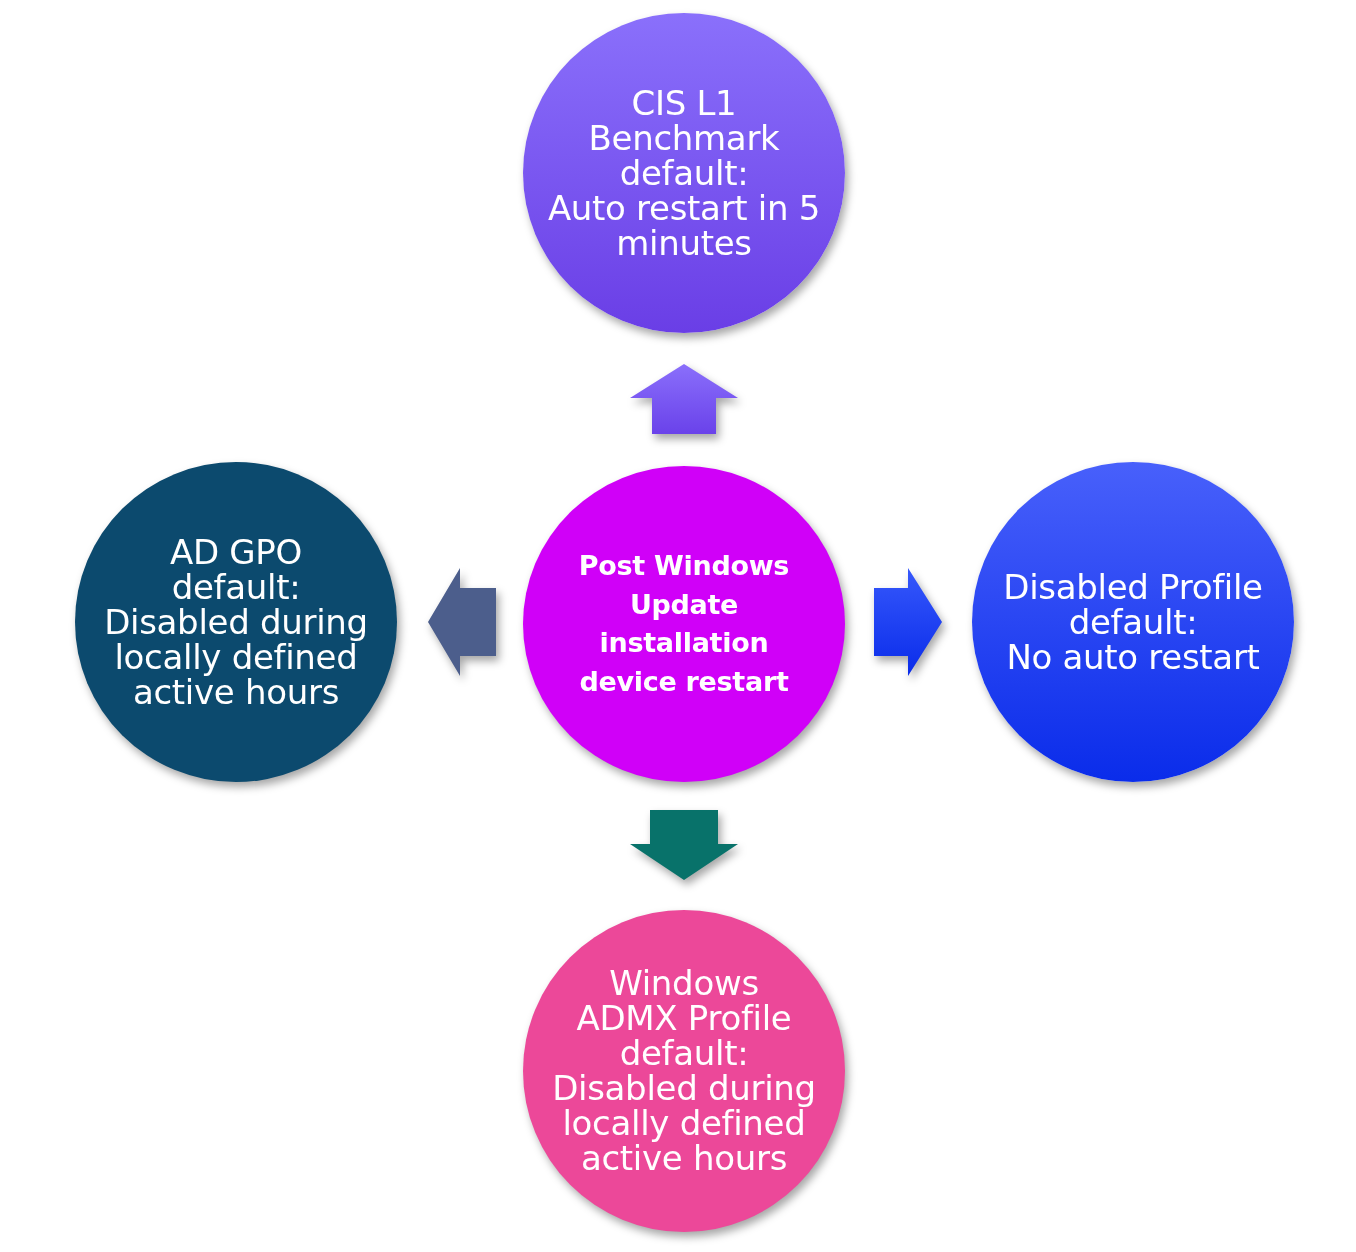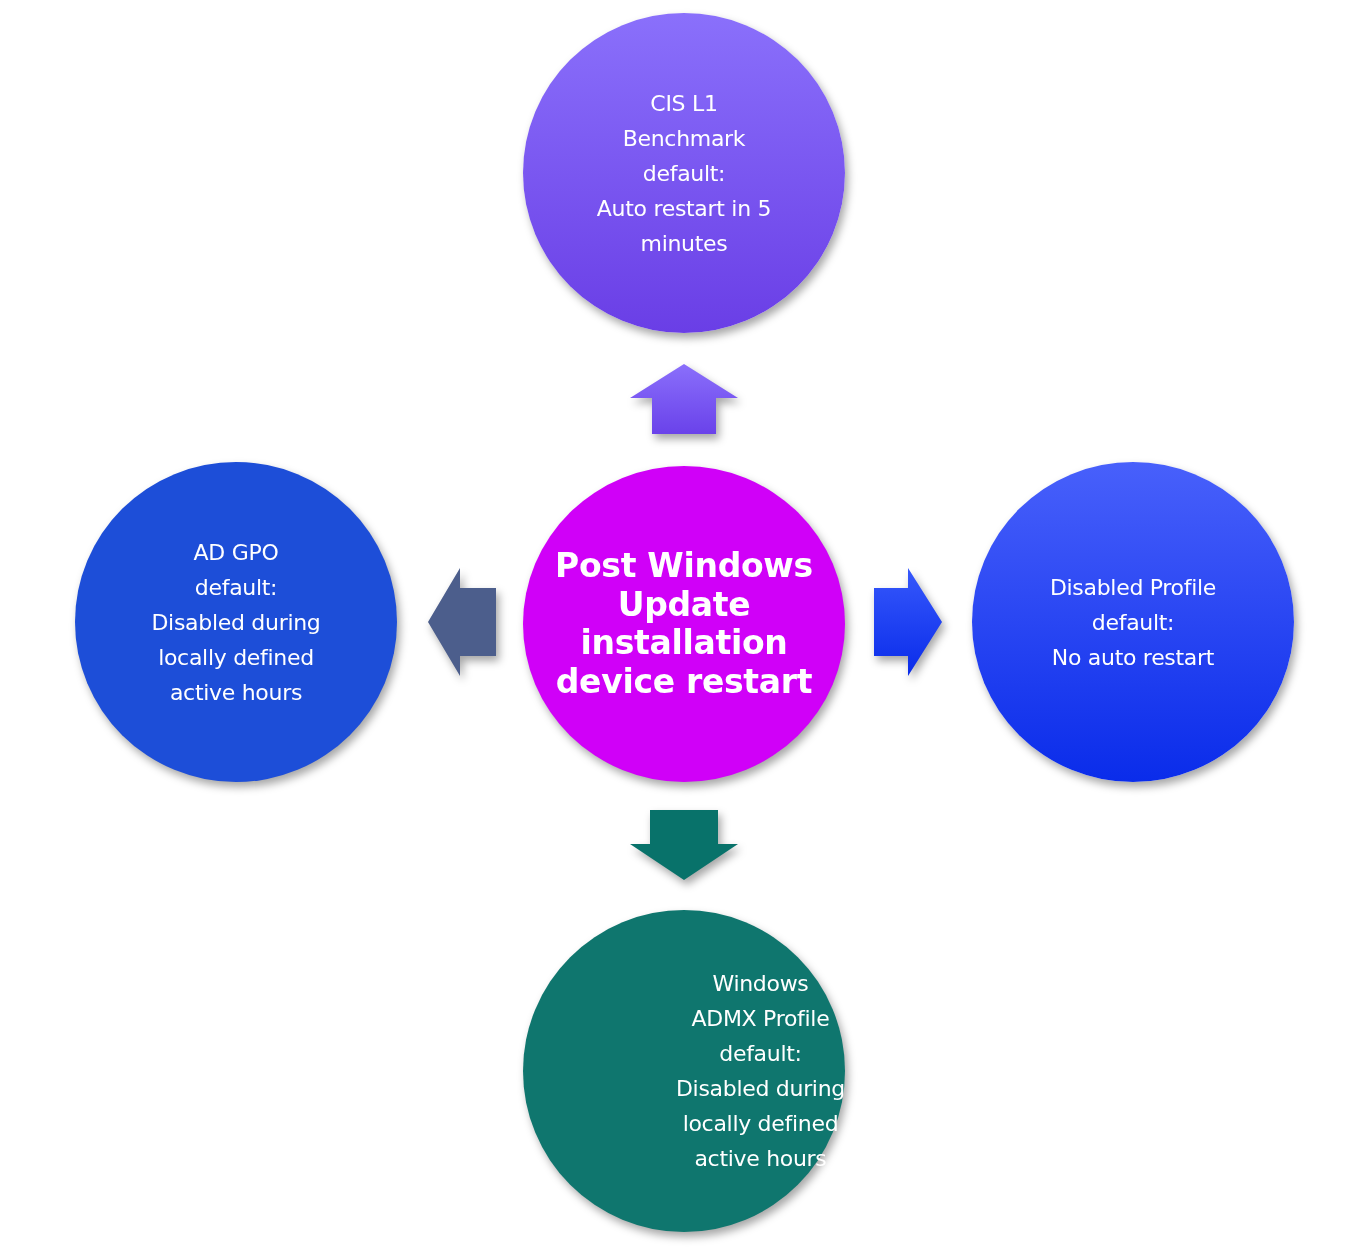--- a/index.html
+++ b/index.html
@@ -4,29 +4,29 @@
 <style>
   html, body { margin: 0; padding: 0; background: #ffffff; }
   body { width: 1356px; height: 1252px; position: relative; overflow: hidden;
          font-family: "DejaVu Sans", sans-serif; }
   .node {
     position: absolute; border-radius: 50%;
     display: flex; align-items: center; justify-content: center; text-align: center;
     color: #ffffff; box-shadow: 3px 5px 8px rgba(0,0,0,0.35);
     box-sizing: border-box;
   }
-  .node .label { white-space: pre-line; font-size: 22px; line-height: 35px; letter-spacing: -0.3px; }
+  .node .label { white-space: pre-line; font-size: 34px; line-height: 35px; letter-spacing: -0.3px; }
   #n-center { left: 523px; top: 466px; width: 322px; height: 316px; background: #d000f8; }
-  #n-center .label { font-weight: bold; font-size: 33px; line-height: 38.5px; }
+  #n-center .label { font-weight: bold; font-size: 27px; line-height: 38.5px; }
   #n-top { left: 523px; top: 13px; width: 322px; height: 320px;
            background: linear-gradient(to bottom, #8a70fb, #6a3ee6); }
-  #n-left { left: 75px; top: 462px; width: 322px; height: 320px; background: #1d4ed8; }
+  #n-left { left: 75px; top: 462px; width: 322px; height: 320px; background: #0c4a6e; }
   #n-right { left: 972px; top: 462px; width: 322px; height: 320px;
              background: linear-gradient(to bottom, #4860fb, #0a2cea); }
-  #n-bottom { left: 523px; top: 910px; width: 322px; height: 322px; background: #0f766e; justify-content: flex-end; }
+  #n-bottom { left: 523px; top: 910px; width: 322px; height: 322px; background: #ec4899; }
   .arrow { position: absolute; filter: drop-shadow(3px 5px 4px rgba(0,0,0,0.35)); }
 </style>
 </head>
 <body>
 
 <svg class="arrow" style="left:628px; top:362px;" width="112" height="74" viewBox="0 0 112 74">
   <defs>
     <linearGradient id="g-up" x1="0" y1="0" x2="0" y2="1">
       <stop offset="0" stop-color="#8a6ffb"></stop>
         <stop offset="1" stop-color="#6a42ea"></stop>

